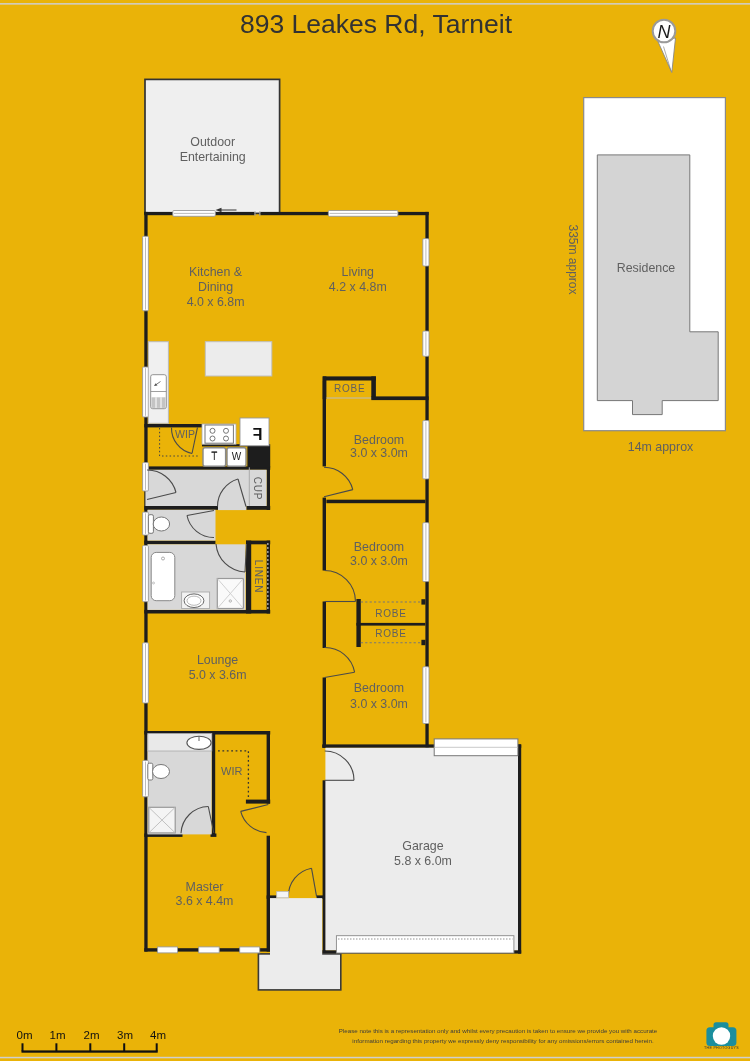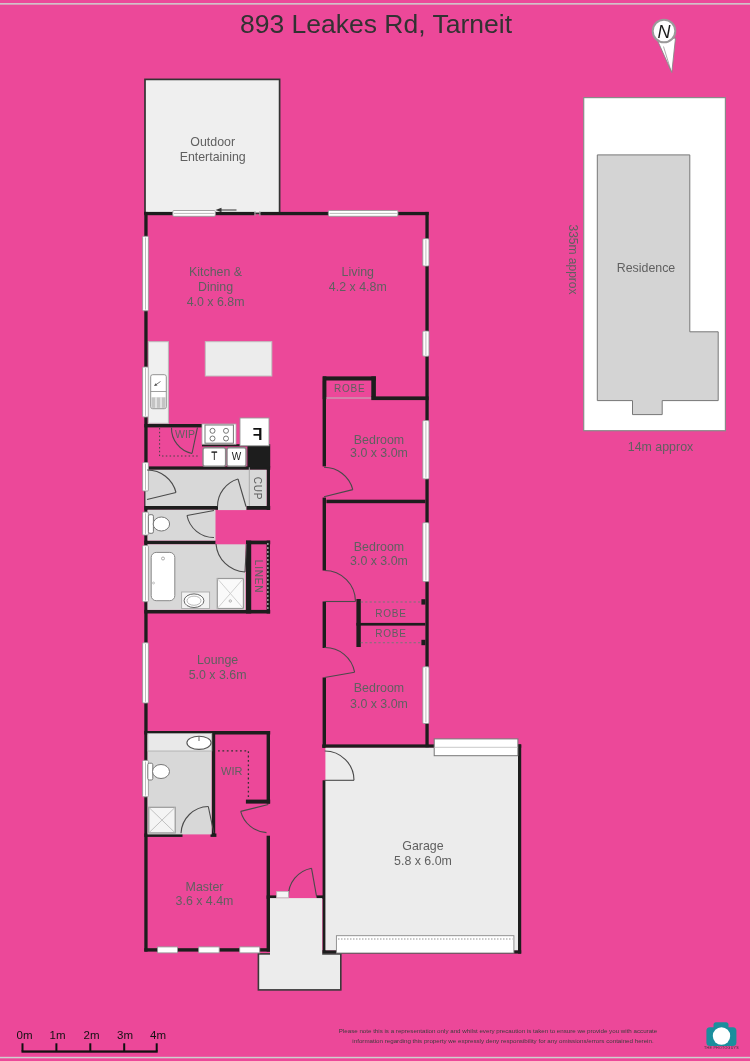--- a/index.html
+++ b/index.html
@@ -1,16 +1,16 @@
 <!DOCTYPE html>
 <html><head>
 <meta charset="utf-8">
 <style>
   html,body{margin:0;padding:0;background:#fff;}
-  .page{position:relative;width:750px;height:1061px;background:#ec4899;overflow:hidden;
+  .page{position:relative;width:750px;height:1061px;background:#eab308;overflow:hidden;
         font-family:"Liberation Sans", sans-serif;}
   svg{position:absolute;left:0;top:0;}
   svg text{font-family:"Liberation Sans", sans-serif;}
 </style>
 </head>
 <body>
 <div class="page">
 <svg width="750" height="1061" viewBox="0 0 750 1061">
 
 <rect x="0" y="3.1" width="750" height="1.5" fill="#cfcfcf"></rect>

